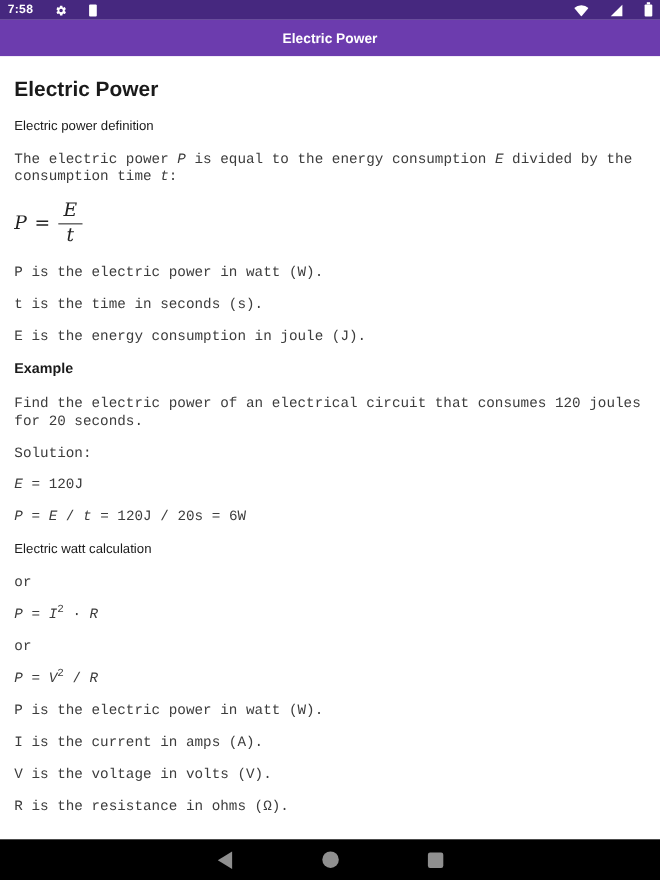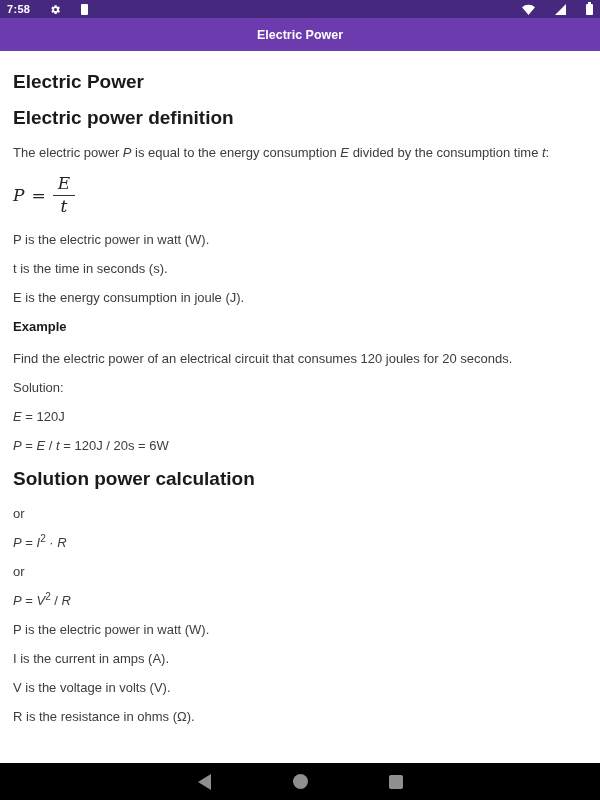--- a/index.html
+++ b/index.html
@@ -24,23 +24,23 @@
   .battery{width:7px;height:11px;background:#fff;border-radius:1px;position:relative;margin-top:1px;}
   .battery::before{content:"";position:absolute;top:-2px;left:2px;width:3px;height:2px;background:#fff;}
 
   
   .app-bar{height:33px;flex:0 0 33px;background:var(--app-bar-bg);display:flex;align-items:center;justify-content:center;}
   .app-title{color:var(--app-bar-text);font-size:12.5px;font-weight:bold;}
 
   
   .content{flex:1 1 auto;overflow:hidden;padding:20px 13px 0;color:var(--body-text);}
   h1{font-size:19px;color:var(--heading-text);margin:0 0 10px;font-weight:bold;}
-  h2.sec{font-size:19px;color:var(--heading-text);margin:14px 0 16px;font-weight:bold;}
+  h2.sec{font-size:12px;color:var(--heading-text);margin:14px 0 16px;font-weight:normal;}
   h3.sub{font-size:13px;color:var(--heading-text);margin:3px 0 17px;font-weight:bold;}
-  p.body{font-size:13px;line-height:16px;margin:0 0 13px;}
+  p.body{font-size:13px;line-height:16px;margin:0 0 13px;font-family:Liberation Mono, monospace;}
   .eq .var,.intro .var{font-style:italic;}
   .eq .sup{font-size:10px;vertical-align:super;line-height:0;}
 
   
   .formula{display:flex;align-items:center;gap:7px;margin:2px 0 16px;font-family:"DejaVu Serif",serif;font-size:17px;color:#222;}
   .f-var{font-style:italic;}
   .f-eq{font-style:normal;}
   .frac{display:inline-flex;flex-direction:column;align-items:center;line-height:1.15;}
   .frac .num{border-bottom:1.3px solid #333;padding:0 5px 1px;}
   .frac .den{padding-top:1px;}
@@ -104,21 +104,21 @@
     <p class="body">P is the electric power in watt (W).</p>
     <p class="body">t is the time in seconds (s).</p>
     <p class="body">E is the energy consumption in joule (J).</p>
 
     <h3 class="sub">Example</h3>
     <p class="body">Find the electric power of an electrical circuit that consumes 120 joules for 20 seconds.</p>
     <p class="body">Solution:</p>
     <p class="body eq"><span class="var">E</span><span> = 120J</span></p>
     <p class="body eq"><span class="var">P</span><span> = </span><span class="var">E</span><span> / </span><span class="var">t</span><span> = 120J / 20s = 6W</span></p>
 
-    <h2 class="sec">Solution power calculation</h2>
+    <h2 class="sec">Electric watt calculation</h2>
     <p class="body">or</p>
     <p class="body eq"><span class="var">P</span><span> = </span><span class="var">I</span><span class="sup">2</span><span> · </span><span class="var">R</span></p>
     <p class="body">or</p>
     <p class="body eq"><span class="var">P</span><span> = </span><span class="var">V</span><span class="sup">2</span><span> / </span><span class="var">R</span></p>
 
     <p class="body">P is the electric power in watt (W).</p>
     <p class="body">I is the current in amps (A).</p>
     <p class="body">V is the voltage in volts (V).</p>
     <p class="body">R is the resistance in ohms (Ω).</p>
   </main>

